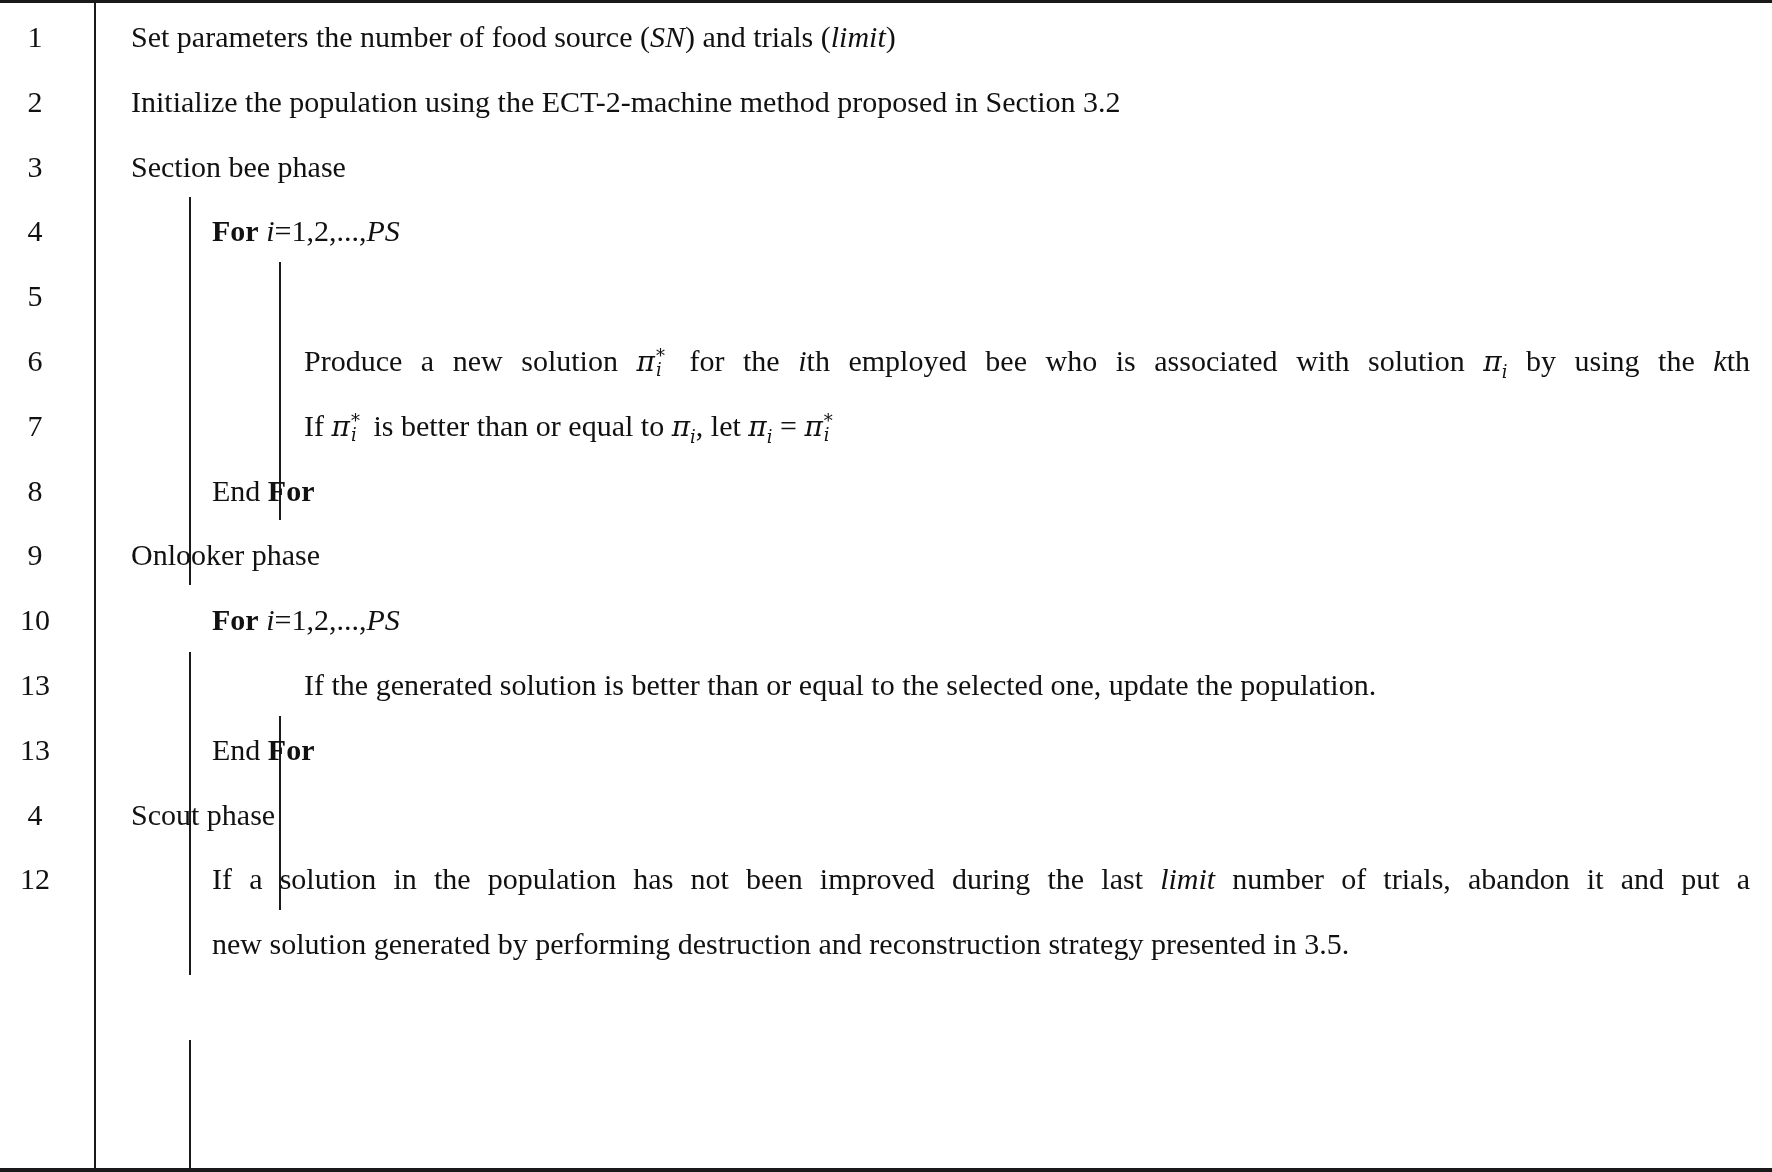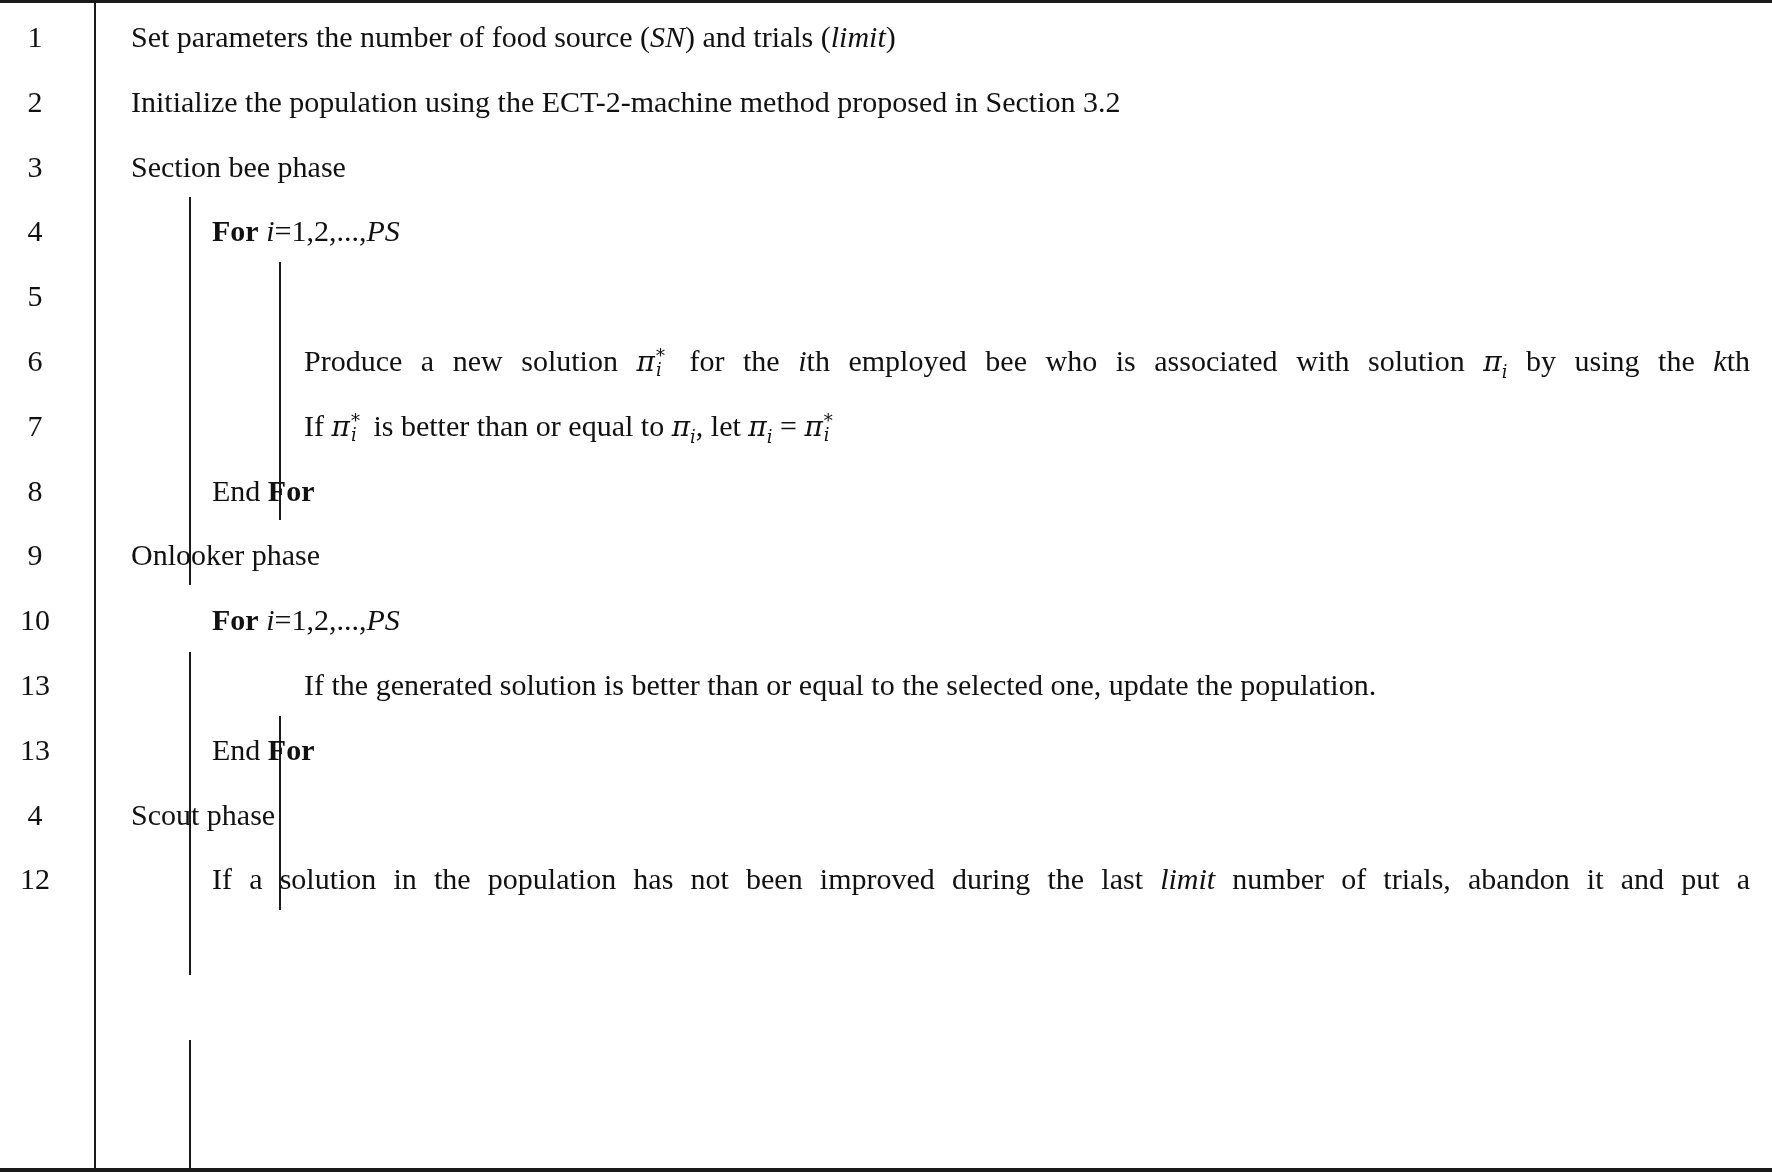--- a/index.html
+++ b/index.html
@@ -93,14 +93,18 @@
       <span class="txt lvl1">End <b>For</b></span>
     </div>
     <div class="line">
       <span class="num">4</span>
       <span class="txt lvl0">Scout phase</span>
     </div>
     <div class="line">
       <span class="num">12</span>
       <span class="txt lvl1 justify">If a solution in the population has not been improved during the last <i>limit</i> number of trials, abandon it and put a</span>
     </div>
+    <div class="line">
+      <span class="num"></span>
+      <span class="txt lvl1">new solution generated by performing destruction and reconstruction strategy presented in 3.5.</span>
+    </div>
   </div>
 <div class="bottom-rule"></div>
 
 </body></html>

